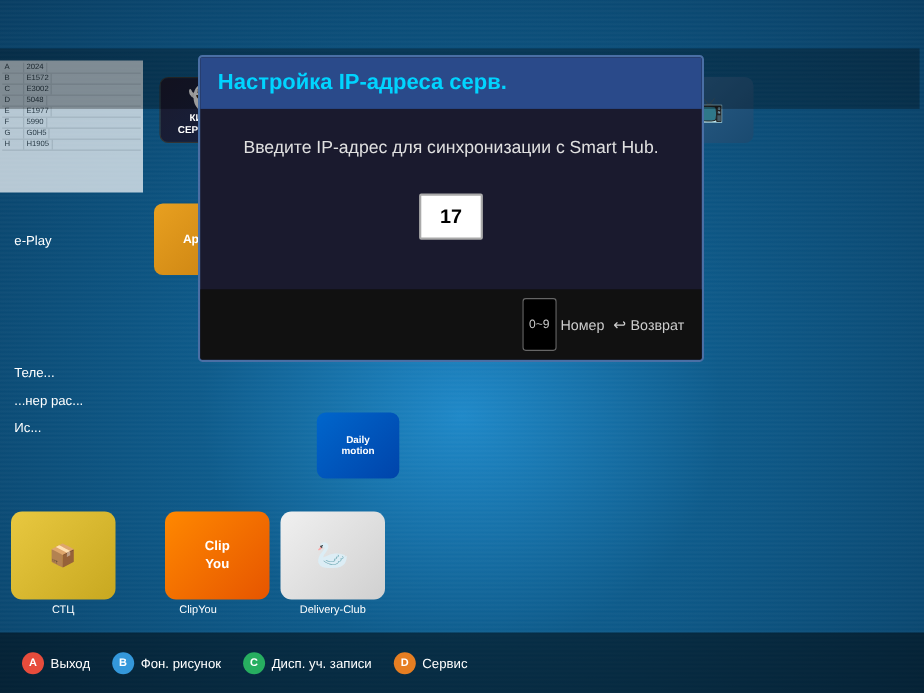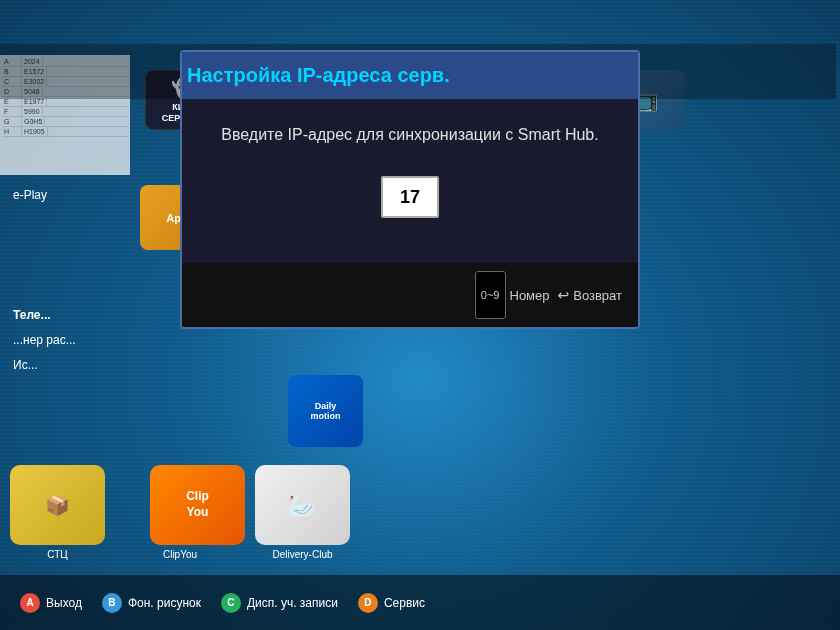--- a/index.html
+++ b/index.html
@@ -135,20 +135,21 @@
     }
 
     .left-panel-item {
       color: white;
       font-size: 12px;
       padding: 3px 5px;
       cursor: pointer;
       display: flex;
       align-items: center;
       gap: 5px;
+      margin-top: 24px;
     }
 
     
     .main-apps {
       position: absolute;
       left: 140px;
       top: 65px;
       right: 0;
       display: flex;
       gap: 12px;
@@ -251,21 +252,21 @@
       width: 460px;
       background: #1a1a2e;
       border: 2px solid #4a6fa5;
       border-radius: 4px;
       z-index: 100;
       overflow: hidden;
     }
 
     .modal-title {
       background: #2a4a8a;
-      padding: 12px 5px;
+      padding: 12px 16px;
       font-size: 20px;
       font-weight: bold;
       color: #00d4ff;
     }
 
     .modal-body {
       padding: 25px 24px;
       color: white;
       text-align: center;
     }
@@ -469,21 +470,21 @@
     <span class="new-badge">NEW</span>
   </div>
 
   <div class="app-item">
     <div class="medium-app-icon" style="background:linear-gradient(135deg,#3b5998,#2a4070); width:80px; height:65px;">
       <div style="font-size:11px;">Socia...</div>
     </div>
   </div>
 
   <div class="app-item" style="position:absolute; left:148px; top:190px;">
-    <div class="medium-app-icon" style="background:linear-gradient(135deg,#0066cc,#0044aa); width:75px; height:72px;">
+    <div class="medium-app-icon" style="background:linear-gradient(135deg,#0066cc,#0044aa); width:75px; height:60px;">
       <div style="font-size:9px; text-align:center;">Daily<br>motion</div>
     </div>
   </div>
 
   <div class="app-item">
     <div class="medium-app-icon" style="background:linear-gradient(135deg,#4caf50,#2e7d32); width:80px; height:65px;">
       <div style="font-size:11px;">...ds</div>
     </div>
   </div>
 
@@ -491,21 +492,21 @@
     <div class="medium-app-icon" style="background:linear-gradient(135deg,#9c27b0,#6a1b9a); width:80px; height:65px;">
       <div style="font-size:11px;">Family</div>
     </div>
   </div>
 </div>
 
 <div style="position:absolute; left:8px; top:185px; z-index:5;">
   <div class="left-panel-item">
     <span>e-Play</span>
   </div>
-  <div class="left-panel-item" style="margin-top:100px;font-weight:bold;">
+  <div class="left-panel-item" style="margin-top:100px;">
     <span>Теле...</span>
   </div>
   <div class="left-panel-item" style="margin-top:5px;">
     <span>...нер рас...</span>
   </div>
   <div class="left-panel-item" style="margin-top:5px;">
     <span>Ис...</span>
   </div>
 </div>
 

